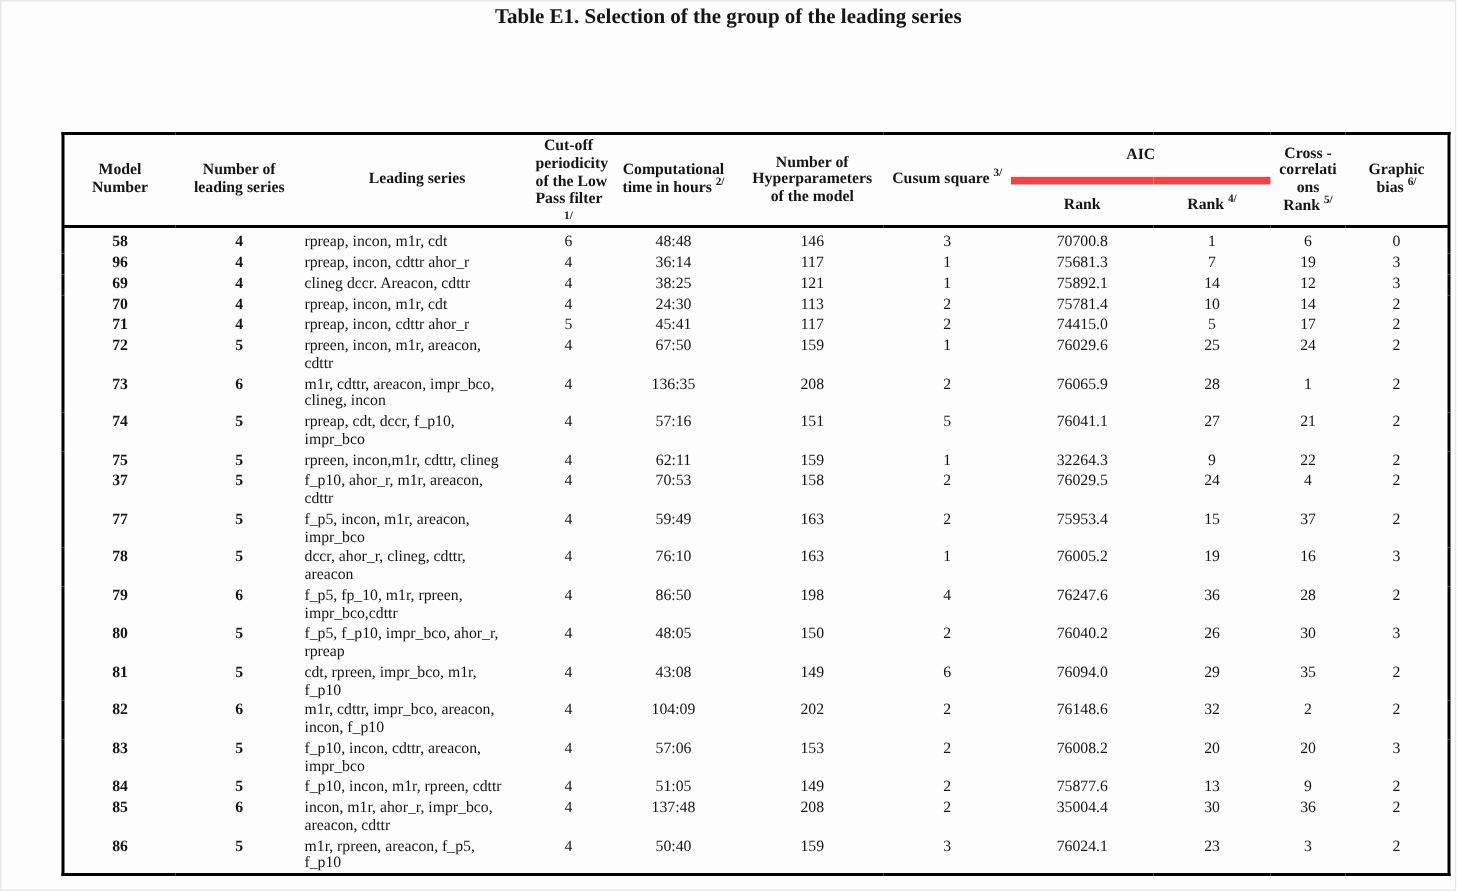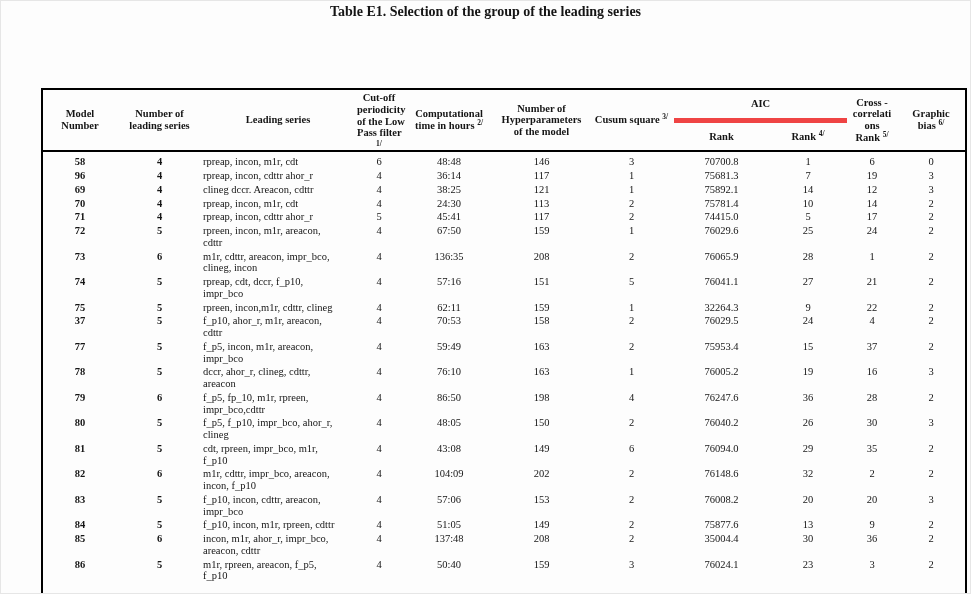--- a/index.html
+++ b/index.html
@@ -41,21 +41,21 @@
   .note-below{display:block;font-size:7.5px;margin-top:1px;}
   tbody td{
     text-align:center;vertical-align:top;
     padding:1px 2px;line-height:1.12;
   }
   tbody td.c-model, tbody td.c-n{font-weight:bold;}
   tbody td.c-series{
     text-align:left;white-space:pre-line;padding-left:1px;
   }
   tbody tr:first-child td{padding-top:4px;}
-  tbody tr:last-child td{padding-bottom:11px;}
+  tbody tr:last-child td{padding-bottom:0;}
 </style>
 </head>
 <body>
 
 <div class="page">
 
   <div class="subtitle">Table E1. Selection of the group of the leading series</div>
 
   <table class="main">
     <colgroup>
@@ -282,21 +282,21 @@
           <td>4</td>
           <td>76247.6</td>
           <td>36</td>
           <td>28</td>
           <td>2</td>
         </tr>
         <tr>
           <td class="c-model">80</td>
           <td class="c-n">5</td>
           <td class="c-series">f_p5, f_p10, impr_bco, ahor_r,
-clineg</td>
+rpreap</td>
           <td>4</td>
           <td>48:05</td>
           <td>150</td>
           <td>2</td>
           <td>76040.2</td>
           <td>26</td>
           <td>30</td>
           <td>3</td>
         </tr>
         <tr>

